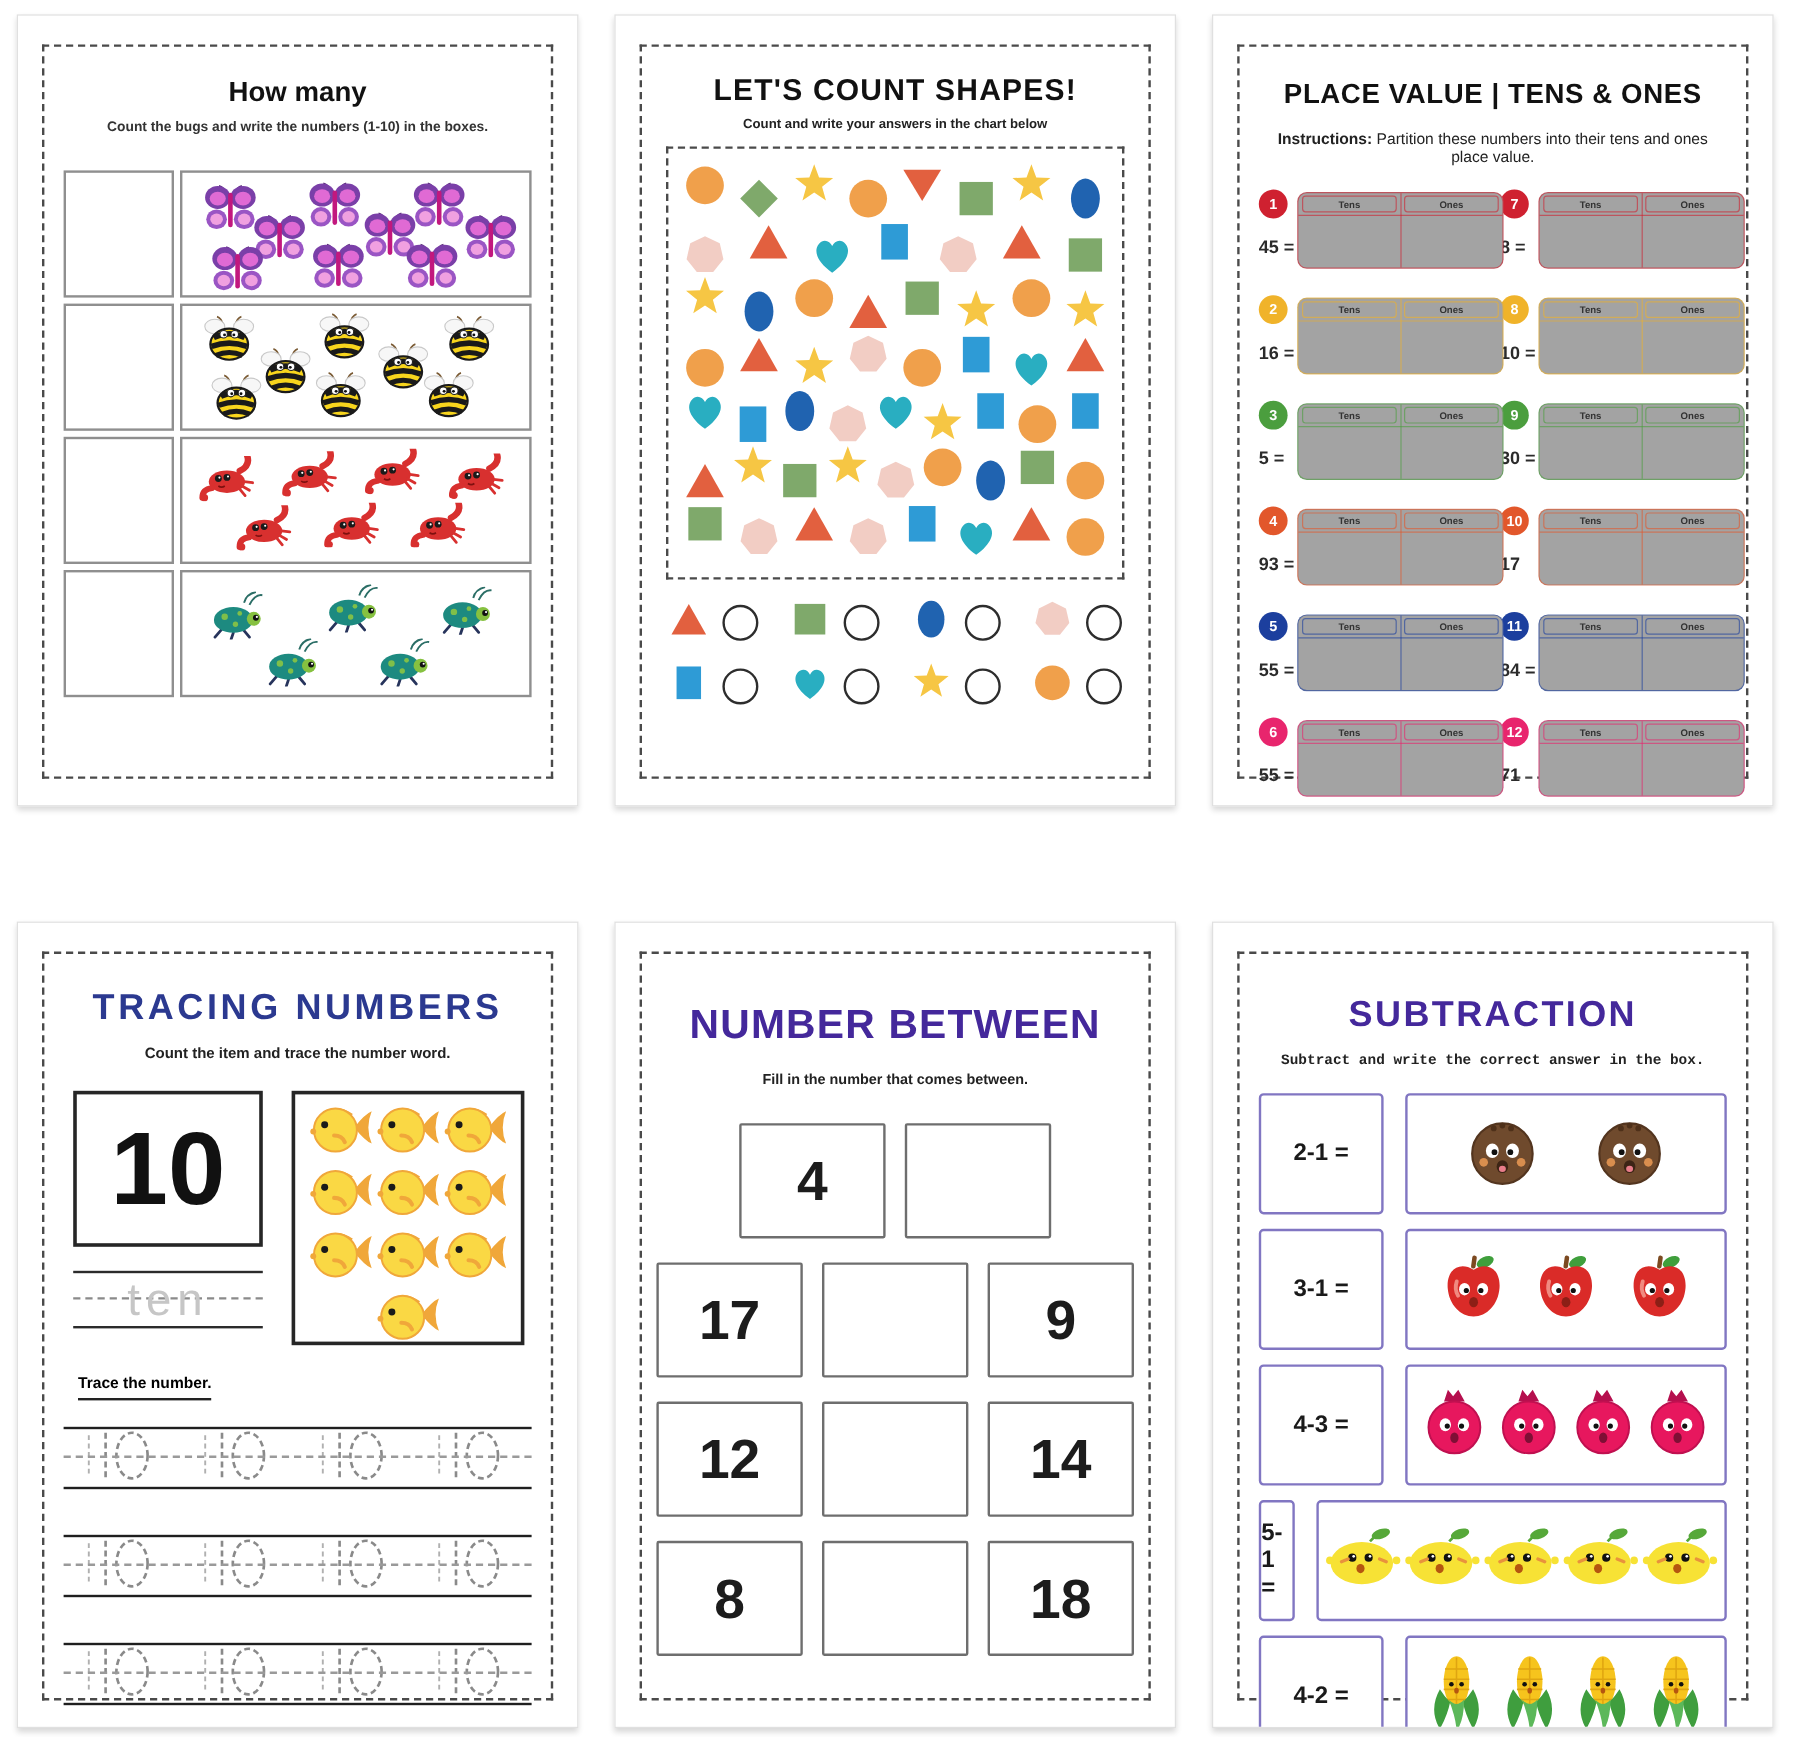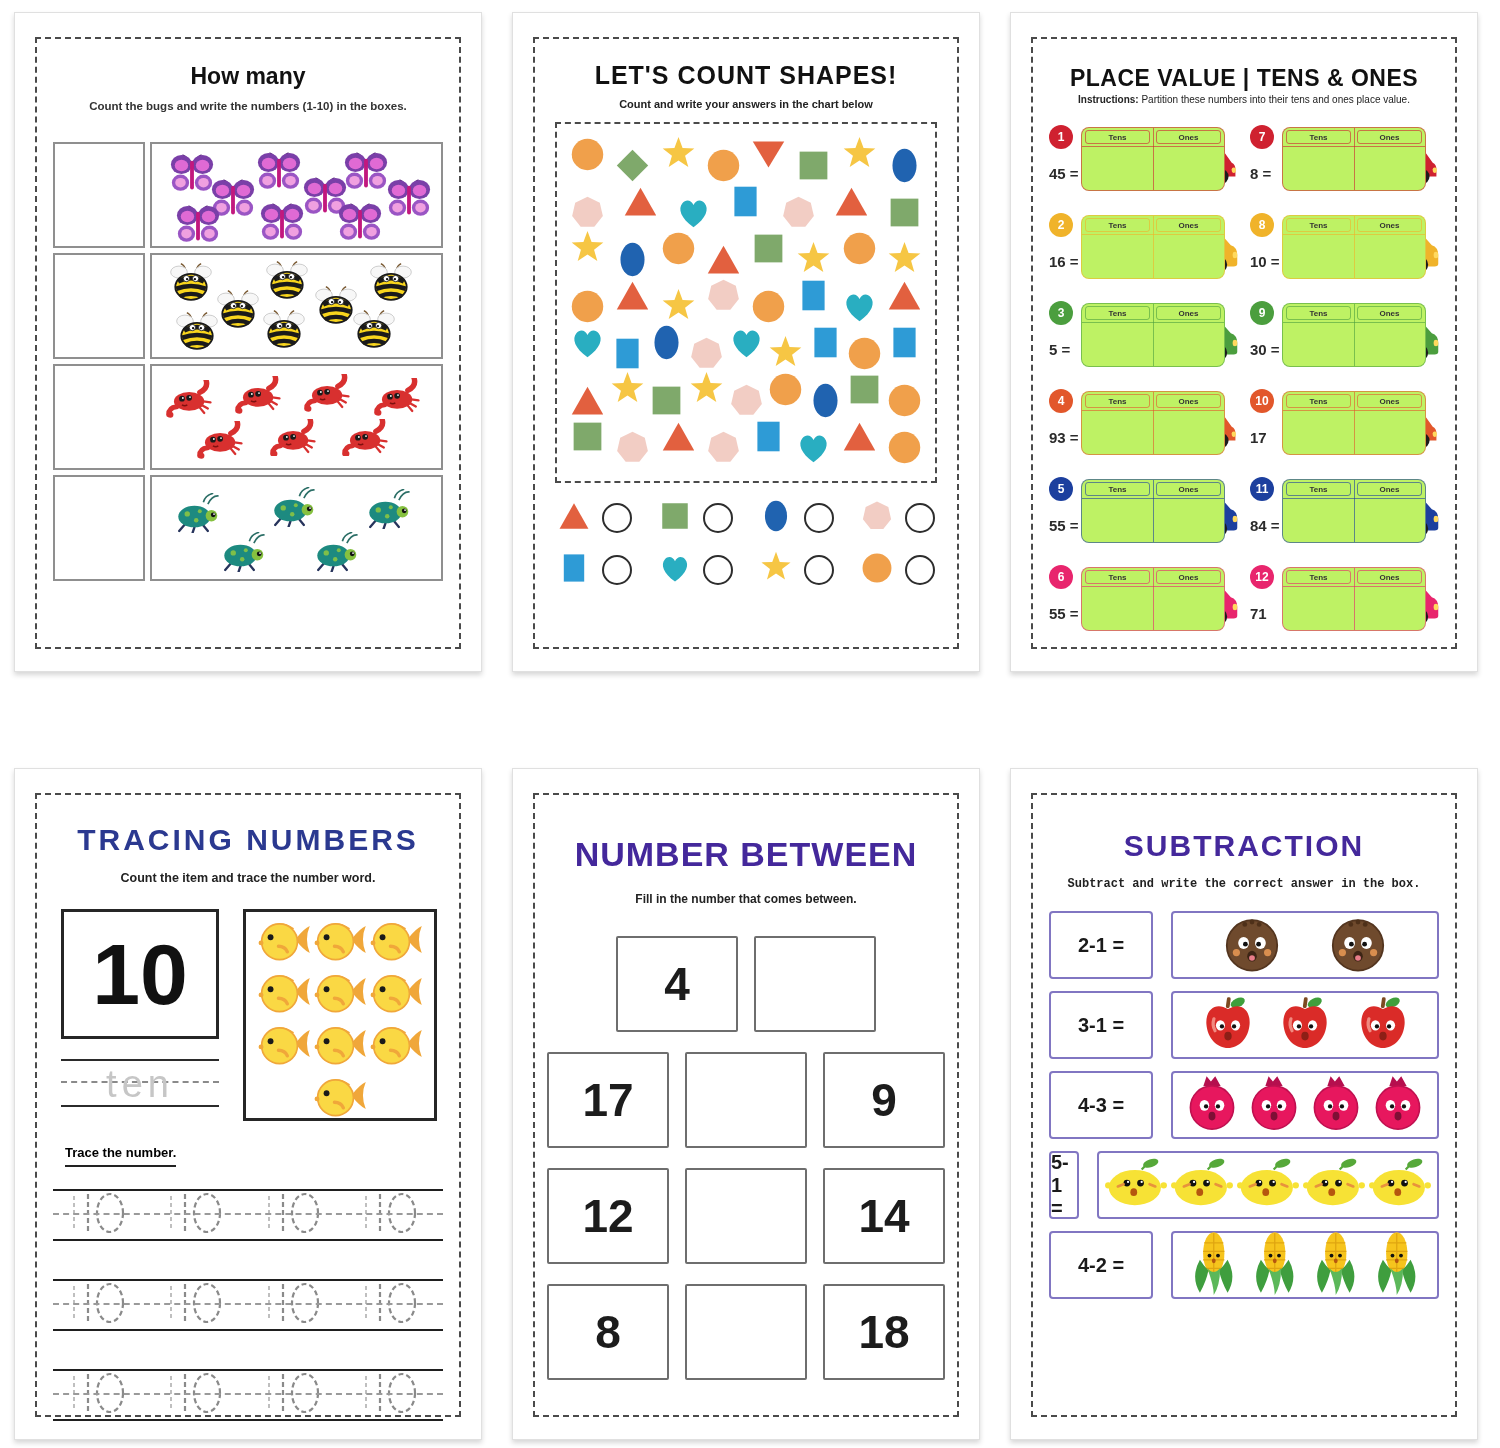--- a/index.html
+++ b/index.html
@@ -31,29 +31,29 @@
   .cs-row { display:flex; justify-content:space-between; align-items:flex-start; height:47px; padding:0 2px; }
   .shape-item { display:inline-block; }
   .shape-item.lower { transform:translateY(11px); }
   .cs-answers { margin-top:16px; padding:0 6px; display:flex; flex-direction:column; gap:14px; }
   .cs-ans-row { display:flex; justify-content:space-between; }
   .cs-pair { display:flex; align-items:center; gap:11px; }
   .ans-circle { width:30px; height:30px; border:2.5px solid #2d2d2d; border-radius:50%; background:#fff; }
 
   
   .pv-title { font-size:23px; margin-top:18px; letter-spacing:.5px; }
-  .pv-instr { font-size:10px; margin-top:2px; text-align:center; color:#222; }
+  .pv-instr { font-size:13px; margin-top:16px; text-align:center; color:#222; }
   .pv-instr b { font-weight:bold; }
   .pv-grid { margin-top:14px; display:grid; grid-template-columns:1fr 1fr;
     grid-template-rows:repeat(6,84px); grid-auto-flow:column; column-gap:12px; row-gap:4px; }
   .pv-item { position:relative; padding-top:4px; }
   .pv-badge { position:absolute; left:0; top:6px; width:24px; height:24px; border-radius:50%;
     color:#fff; font-weight:bold; font-size:12px; display:flex; align-items:center; justify-content:center; }
   .pv-problem { position:absolute; left:0; top:46px; font-size:15px; font-weight:bold; color:#2b2b2b; white-space:nowrap; }
-  .pv-table { position:absolute; left:32px; top:8px; width:144px; height:64px; background:#bef264;
+  .pv-table { position:absolute; left:32px; top:8px; width:172px; height:64px; background:#a3a3a3;
     border-radius:8px; border:1.5px solid; z-index:1; }
   .pv-th { position:absolute; top:2px; width:calc(50% - 6px); height:14px; border:1px solid;
     border-radius:3px; font-size:8px; text-align:center; line-height:13px; color:#333; font-weight:bold; }
   .pv-th.t { left:3px; } .pv-th.o { right:3px; }
   .pv-hline { position:absolute; left:0; right:0; top:18px; border-top:1px solid; }
   .pv-vline { position:absolute; left:50%; top:0; bottom:0; border-left:1px solid; }
   .pv-vehicle { position:absolute; right:-2px; top:16px; z-index:0; }
 
   
   .tn-title { font-size:30px; margin-top:20px; letter-spacing:3px; color:#2b3990; }
@@ -81,21 +81,21 @@
   .nb-sub { font-size:12px; font-weight:bold; margin-top:18px; }
   .nb-grid { margin-top:30px; display:flex; flex-direction:column; gap:20px; align-items:center; }
   .nb-row { display:flex; gap:16px; }
   .nb-cell { width:122px; height:96px; border:2.5px solid #6e6e6e; border-radius:2px; background:#fff;
     display:flex; align-items:center; justify-content:center; font-size:46px; font-weight:bold; color:#1c1c1c; }
 
   
   .sb-title { font-size:30px; margin-top:26px; letter-spacing:2px; color:#44289b; }
   .sb-sub { font-size:12px; font-weight:bold; margin-top:14px;font-family:Liberation Mono, monospace; }
   .sb-rows { margin-top:20px; display:flex; flex-direction:column; gap:12px; }
-  .sb-row { display:flex; gap:18px; height:68px; }
+  .sb-row { display:flex; gap:18px; height:101px; }
   .sb-label { width:104px; border:2px solid #8176c2; border-radius:4px; background:#fff;
     display:flex; align-items:center; justify-content:center; font-size:20px; font-weight:bold; color:#1a1a1a; }
   .sb-items { flex:1; border:2px solid #8176c2; border-radius:4px; background:#fff;
     display:flex; justify-content:space-evenly; align-items:center; padding:0 4px; }
 </style>
 </head>
 <body>
 
 <div class="sheet-grid">
 

